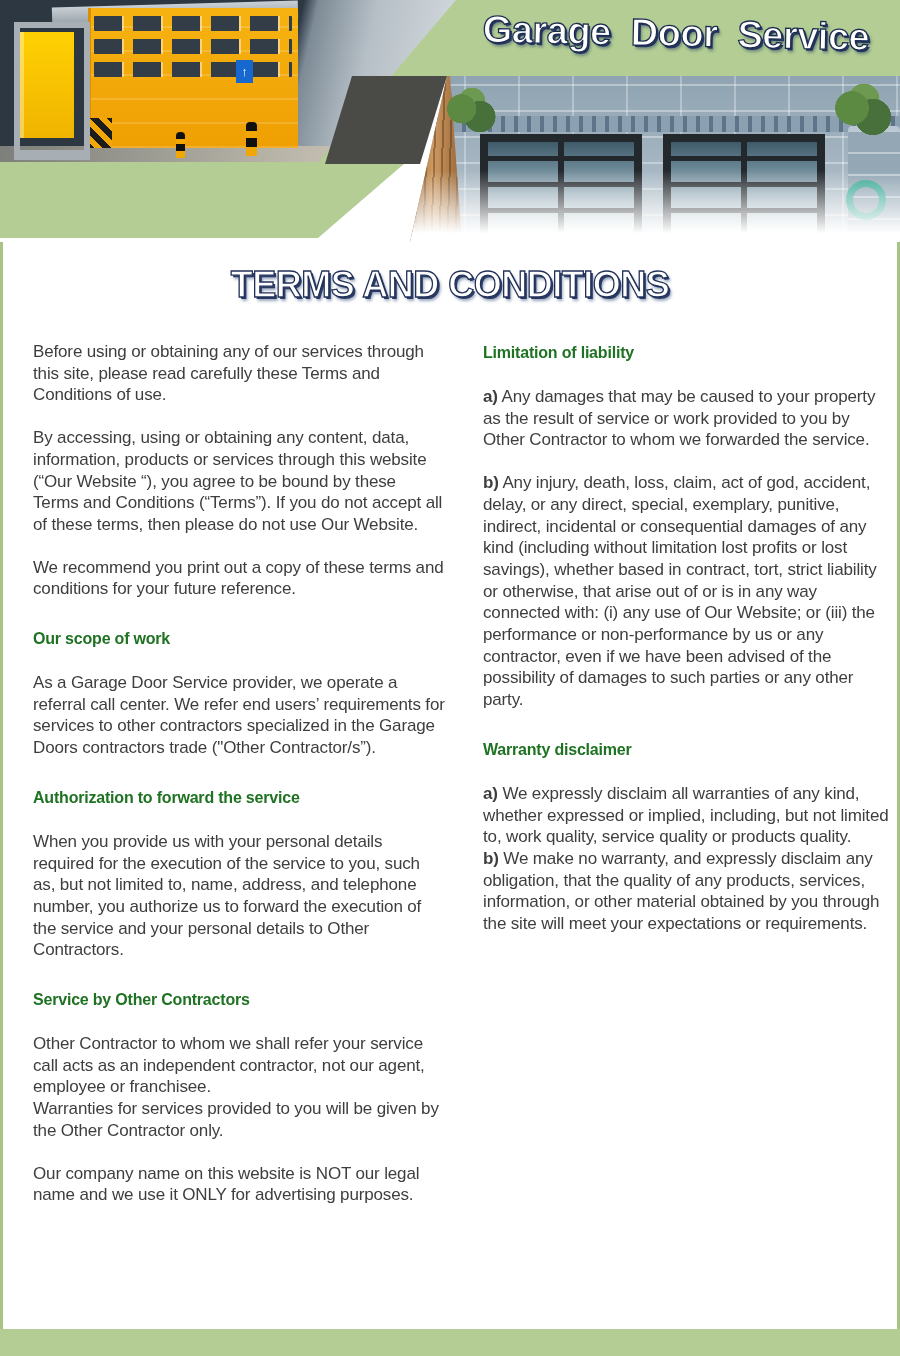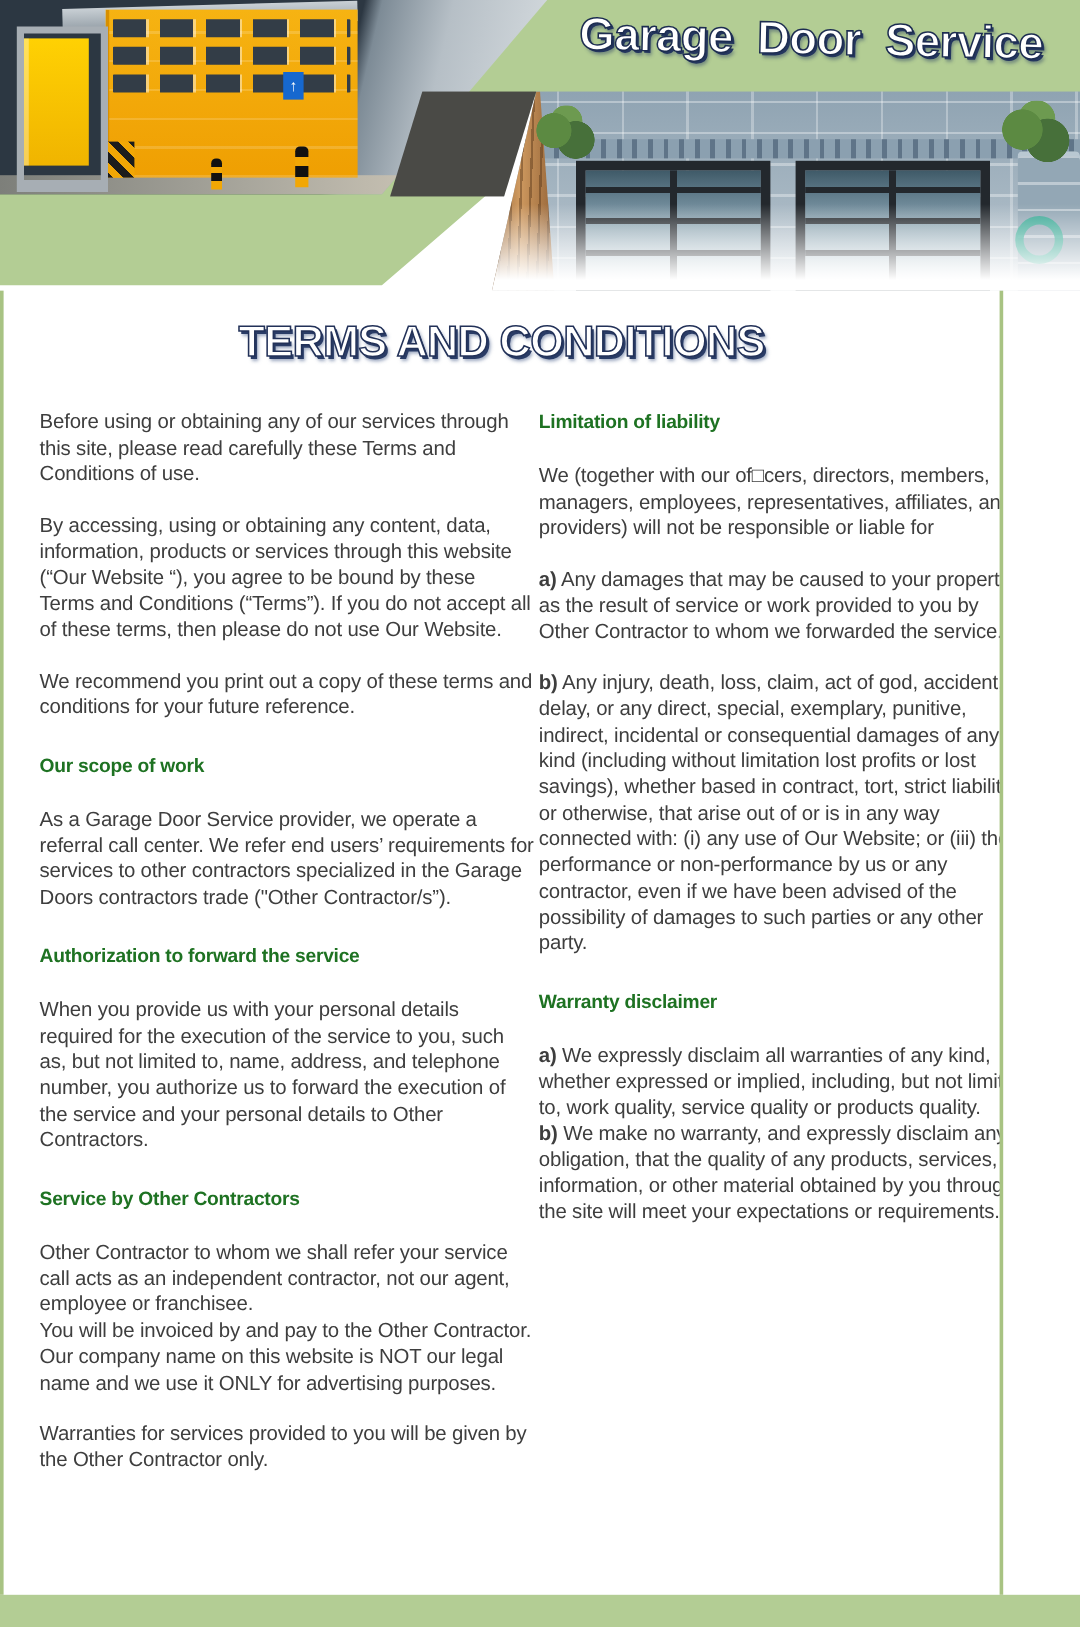--- a/index.html
+++ b/index.html
@@ -69,26 +69,26 @@
     border-radius:50%;opacity:.85;}
   .p2-fade{position:absolute;left:0;bottom:0;width:100%;height:72px;
     background:linear-gradient(180deg,rgba(255,255,255,0),#fff 88%);}
   
   .logo{position:absolute;left:472px;top:12px;width:408px;z-index:5;text-align:center;
     font-size:38px;font-weight:bold;color:#fff;letter-spacing:-0.5px;word-spacing:10px;
     -webkit-text-stroke:1.3px #1c2c50;transform:rotate(1.2deg);
     text-shadow:2px 2px 0 #24365e,3px 4px 3px rgba(40,60,100,.45);}
 
   
-  main{box-sizing:border-box;width:836px;height:1087px;overflow:hidden;background:#fff;
+  main{box-sizing:border-box;width:900px;height:1087px;overflow:hidden;background:#fff;
     border-left:3px solid #a8c383;border-right:3px solid #a8c383;}
   h1{margin:23px 0 36px;text-align:center;font-size:36px;line-height:40px;font-weight:bold;
     letter-spacing:-0.5px;color:#fff;-webkit-text-stroke:1.3px #223158;
     text-shadow:2px 2px 0 #2a3c66,3px 4px 3px rgba(90,110,150,.6);}
-  .columns{display:flex;gap:4px;padding:0 20px 0 30px;}
+  .columns{display:flex;gap:38px;padding:0 20px 0 30px;}
   .col{width:412px;flex:0 0 412px;}
   .col p{margin:0 0 21px;font-size:17px;line-height:21.7px;color:#3e3e3e;letter-spacing:-0.15px;}
   .col p.tight{margin-bottom:0;}
   .col h2{margin:27px 0 21px;font-size:16px;line-height:24px;color:#1e7222;letter-spacing:-0.2px;}
   .col > :first-child{margin-top:0;}
   .col b{color:#3e3e3e;}
 
   
   footer{position:absolute;left:0;bottom:0;width:900px;height:27px;background:#b3cd94;}
 </style>
@@ -139,27 +139,25 @@
       <div class="col">
           <p>Before using or obtaining any of our services through this site, please read carefully these Terms and Conditions of use.</p>
           <p>By accessing, using or obtaining any content, data, information, products or services through this website (“Our Website “), you agree to be bound by these Terms and Conditions (“Terms”). If you do not accept all of these terms, then please do not use Our Website.</p>
           <p>We recommend you print out a copy of these terms and conditions for your future reference.</p>
           <h2>Our scope of work</h2>
           <p>As a Garage Door Service provider, we operate a referral call center. We refer end users’ requirements for services to other contractors specialized in the Garage Doors contractors trade ("Other Contractor/s”).</p>
           <h2>Authorization to forward the service</h2>
           <p>When you provide us with your personal details required for the execution of the service to you, such as, but not limited to, name, address, and telephone number, you authorize us to forward the execution of the service and your personal details to Other Contractors.</p>
           <h2>Service by Other Contractors</h2>
           <p class="tight">Other Contractor to whom we shall refer your service call acts as an independent contractor, not our agent, employee or franchisee.</p>
-          <p class="tight">You will be invoiced by and pay to the Other Contractor.</p>
+          <p>Warranties for services provided to you will be given by the Other Contractor only.</p>
           <p>Our company name on this website is NOT our legal name and we use it ONLY for advertising purposes.</p>
-          <p>Warranties for services provided to you will be given by the Other Contractor only.</p>
         </div>
       <div class="col">
           <h2>Limitation of liability</h2>
-          <p>We (together with our of□cers, directors, members, managers, employees, representatives, affiliates, and providers) will not be responsible or liable for</p>
           <p><b>a)</b> <span>Any damages that may be caused to your property as the result of service or work provided to you by Other Contractor to whom we forwarded the service.</span></p>
           <p><b>b)</b> <span>Any injury, death, loss, claim, act of god, accident, delay, or any direct, special, exemplary, punitive, indirect, incidental or consequential damages of any kind (including without limitation lost profits or lost savings), whether based in contract, tort, strict liability or otherwise, that arise out of or is in any way connected with: (i) any use of Our Website; or (iii) the performance or non-performance by us or any contractor, even if we have been advised of the possibility of damages to such parties or any other party.</span></p>
           <h2>Warranty disclaimer</h2>
           <p class="tight"><b>a)</b> <span>We expressly disclaim all warranties of any kind, whether expressed or implied, including, but not limited to, work quality, service quality or products quality.</span></p>
           <p class="tight"><b>b)</b> <span>We make no warranty, and expressly disclaim any obligation, that the quality of any products, services, information, or other material obtained by you through the site will meet your expectations or requirements.</span></p>
         </div>
     </div>
   </main>
 
   <footer></footer>

